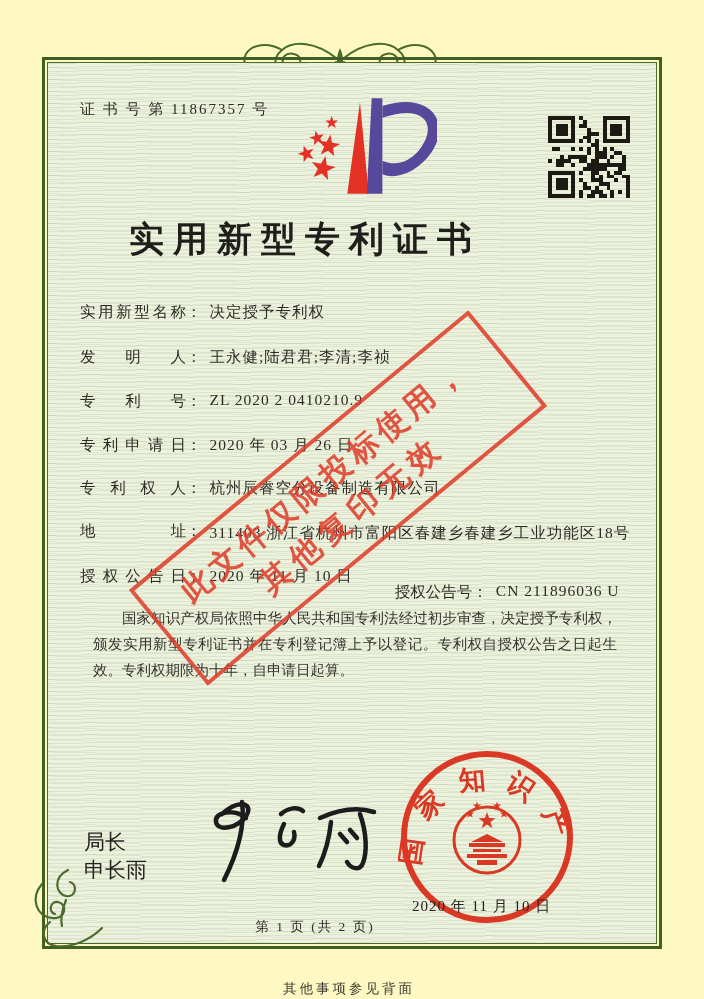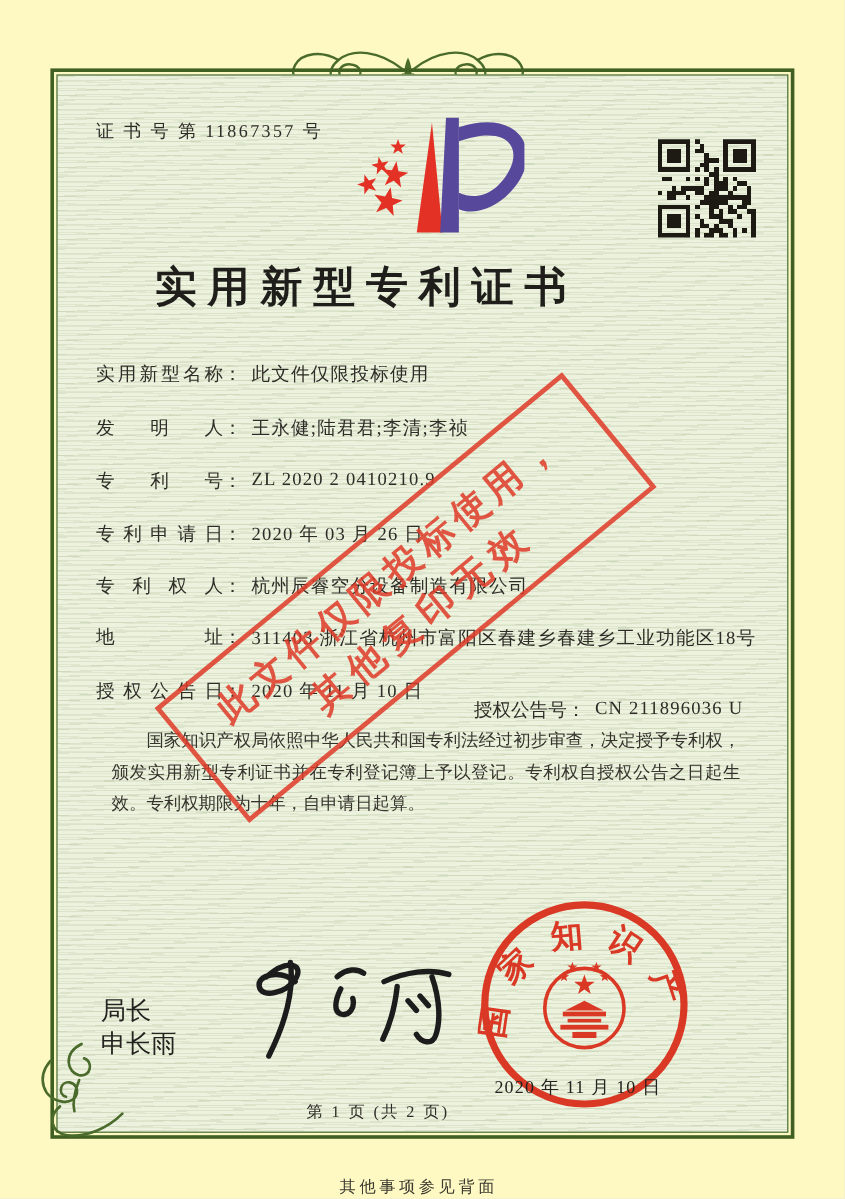--- a/index.html
+++ b/index.html
@@ -306,21 +306,21 @@
           <rect x="11" y="20" width="1" height="1"></rect>
           <rect x="13" y="20" width="1" height="1"></rect>
           <rect x="14" y="20" width="1" height="1"></rect>
           <rect x="16" y="20" width="1" height="1"></rect>
           <rect x="20" y="20" width="1" height="1"></rect>
         </svg></div>
 
     <div class="title">实用新型专利证书</div>
 
     <div class="f-row" style="top:302px">
-      <span class="f-label">实用新型名称</span><span class="f-colon">：</span><span class="f-value">此文件仅限投标使用</span>
+      <span class="f-label">实用新型名称</span><span class="f-colon">：</span><span class="f-value">决定授予专利权</span>
     </div>
     <div class="f-row" style="top:347px">
       <span class="f-label">发明人</span><span class="f-colon">：</span><span class="f-value">王永健;陆君君;李清;李祯</span>
     </div>
     <div class="f-row" style="top:391px">
       <span class="f-label">专利号</span><span class="f-colon">：</span><span class="f-value">ZL 2020 2 0410210.9</span>
     </div>
     <div class="f-row" style="top:435px">
       <span class="f-label">专利申请日</span><span class="f-colon">：</span><span class="f-value">2020 年 03 月 26 日</span>
     </div>

